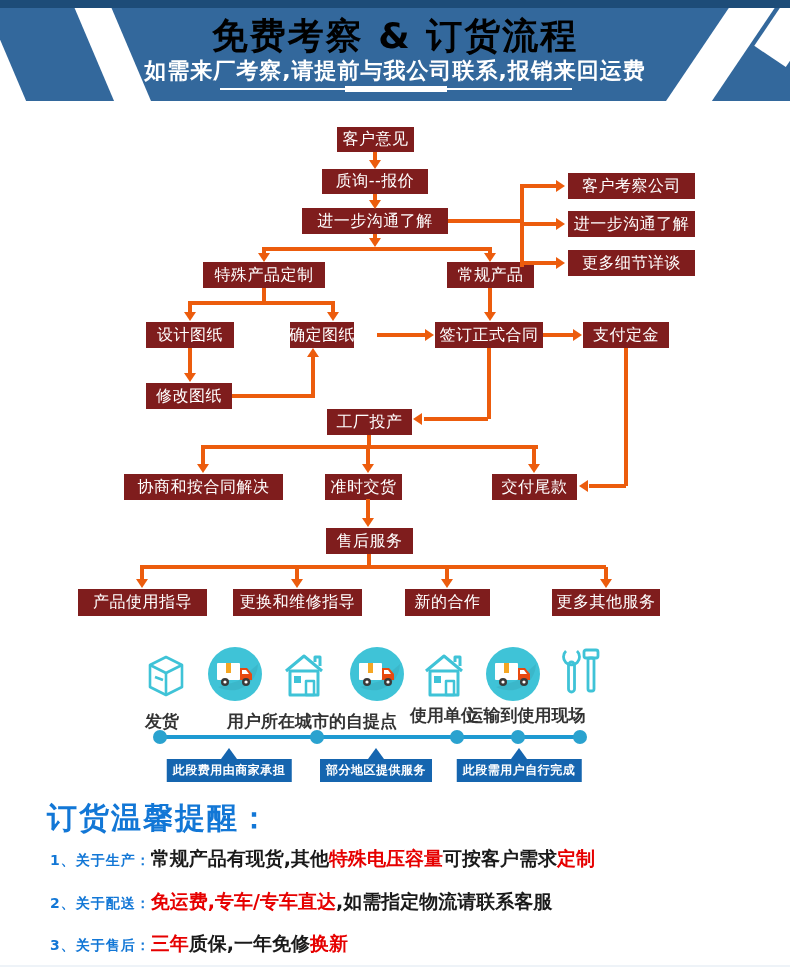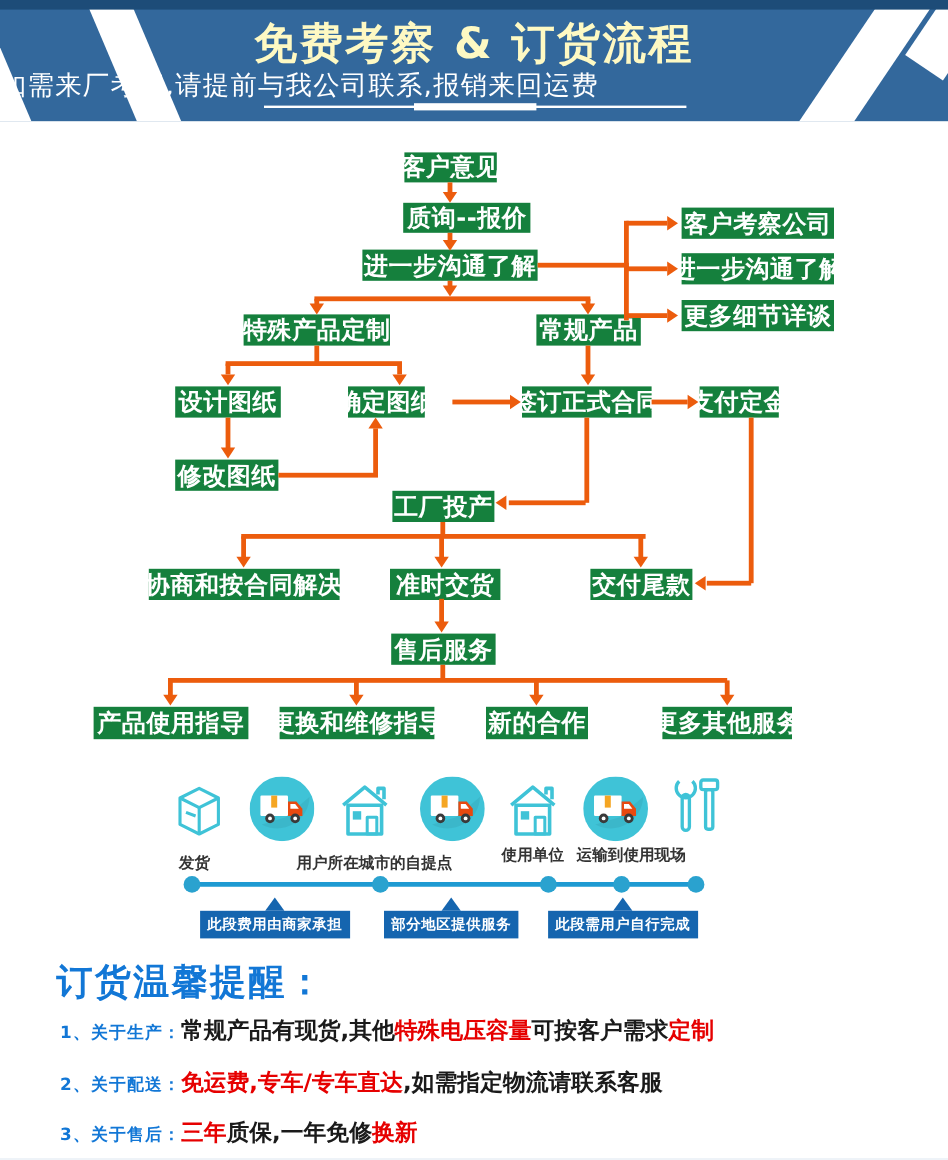--- a/index.html
+++ b/index.html
@@ -2,41 +2,41 @@
 <html><head>
 <meta charset="utf-8">
 <style>
   html,body{margin:0;padding:0;background:#fff;}
   #page{position:relative;width:790px;height:967px;background:#fff;overflow:hidden;
         font-family:"DejaVu Sans","Liberation Sans",sans-serif;}
   
   .header{position:absolute;left:0;top:0;width:790px;height:101px;background:#33689c;overflow:hidden;}
   .header-topstrip{position:absolute;left:0;top:0;width:100%;height:8px;background:#1d4c78;}
   .stripe{position:absolute;background:#fff;}
-  .hd-title{position:absolute;left:0;top:12px;width:100%;text-align:center;color:#fef9c3;
+  .hd-title{position:absolute;left:0;top:12px;width:100%;text-align:center;color:#000000;
             font-size:36px;font-weight:bold;letter-spacing:2px;}
-  .hd-sub{position:absolute;left:0;top:56px;width:100%;color:#fff;
-          font-size:22px;font-weight:normal;letter-spacing:1px;}
+  .hd-sub{position:absolute;left:0;top:56px;width:100%;text-align:center;color:#fff;
+          font-size:22px;font-weight:bold;letter-spacing:1px;}
   .hd-rule-thin{position:absolute;left:220px;top:88px;width:352px;height:2px;background:#fff;}
   .hd-rule-thick{position:absolute;left:345px;top:86px;width:102px;height:6px;background:#fff;}
   
-  .node{position:absolute;background:#15803d;color:#fff;font-weight:bold;font-size:20px;
+  .node{position:absolute;background:#7f1d1d;color:#fff;font-weight:normal;font-size:16px;
         display:flex;align-items:center;justify-content:center;box-sizing:border-box;
         white-space:nowrap;letter-spacing:0.5px;}
   .al{position:absolute;background:#ec5c0d;}
   .alh{height:4px;}
   .alv{width:4px;}
   .ah{position:absolute;width:0;height:0;}
   .ah-d{border-left:6px solid transparent;border-right:6px solid transparent;border-top:9px solid #ec5c0d;}
   .ah-u{border-left:6px solid transparent;border-right:6px solid transparent;border-bottom:9px solid #ec5c0d;}
   .ah-r{border-top:6px solid transparent;border-bottom:6px solid transparent;border-left:9px solid #ec5c0d;}
   .ah-l{border-top:6px solid transparent;border-bottom:6px solid transparent;border-right:9px solid #ec5c0d;}
   
   .licon{position:absolute;}
-  .llabel{position:absolute;transform:translateX(-50%);color:#333;font-size:13px;font-weight:bold;white-space:nowrap;}
+  .llabel{position:absolute;transform:translateX(-50%);color:#333;font-size:17px;font-weight:bold;white-space:nowrap;}
   .tl-line{position:absolute;left:160px;top:735px;width:422px;height:4px;background:#1e9ad2;border-radius:2px;}
   .tl-dot{position:absolute;width:14px;height:14px;border-radius:50%;background:#2aa2cf;top:730px;}
   .seg-tri{position:absolute;width:0;height:0;top:748px;transform:translateX(-8px);
            border-left:8px solid transparent;border-right:8px solid transparent;border-bottom:11px solid #1565af;}
   .seg-box{position:absolute;top:759px;transform:translateX(-50%);background:#1565af;color:#fff;
            font-size:12px;font-weight:bold;padding:3px 6px;white-space:nowrap;letter-spacing:0.5px;}
   
   .rm-title{position:absolute;left:47px;top:798px;font-size:30px;font-weight:bold;color:#1277d6;letter-spacing:2px;}
   .rm-item{position:absolute;left:50px;font-size:19px;font-weight:bold;white-space:nowrap;}
   .rm-label{color:#1277d6;font-size:14px;letter-spacing:1px;}
@@ -55,35 +55,35 @@
     <div class="stripe" style="left:701px;top:-30px;width:38px;height:170px;transform:rotate(34deg);"></div>
     <div class="stripe" style="left:779px;top:-35px;width:38px;height:100px;transform:rotate(34deg);"></div>
     <div class="header-topstrip"></div>
     <div class="hd-title">免费考察 &amp; 订货流程</div>
     <div class="hd-sub">如需来厂考察,请提前与我公司联系,报销来回运费</div>
     <div class="hd-rule-thin"></div>
     <div class="hd-rule-thick"></div>
   </div>
 
   <div class="node" style="left:337px;top:127px;width:77px;height:25px">客户意见</div>
-  <div class="node" style="left:336px;top:169px;width:106px;height:25px">质询--报价</div>
+  <div class="node" style="left:322px;top:169px;width:106px;height:25px">质询--报价</div>
   <div class="node" style="left:302px;top:208px;width:146px;height:26px">进一步沟通了解</div>
   <div class="node" style="left:568px;top:173px;width:127px;height:26px">客户考察公司</div>
   <div class="node" style="left:568px;top:211px;width:127px;height:26px">进一步沟通了解</div>
   <div class="node" style="left:568px;top:250px;width:127px;height:26px">更多细节详谈</div>
   <div class="node" style="left:203px;top:262px;width:122px;height:26px">特殊产品定制</div>
   <div class="node" style="left:447px;top:262px;width:87px;height:26px">常规产品</div>
   <div class="node" style="left:146px;top:322px;width:88px;height:26px">设计图纸</div>
   <div class="node" style="left:290px;top:322px;width:64px;height:26px">确定图纸</div>
   <div class="node" style="left:435px;top:322px;width:108px;height:26px">签订正式合同</div>
-  <div class="node" style="left:583px;top:322px;width:66px;height:26px">支付定金</div>
+  <div class="node" style="left:583px;top:322px;width:86px;height:26px">支付定金</div>
   <div class="node" style="left:146px;top:383px;width:86px;height:26px">修改图纸</div>
   <div class="node" style="left:327px;top:409px;width:85px;height:26px">工厂投产</div>
   <div class="node" style="left:124px;top:474px;width:159px;height:26px">协商和按合同解决</div>
-  <div class="node" style="left:325px;top:474px;width:92px;height:26px">准时交货</div>
+  <div class="node" style="left:325px;top:474px;width:77px;height:26px">准时交货</div>
   <div class="node" style="left:492px;top:474px;width:85px;height:26px">交付尾款</div>
   <div class="node" style="left:326px;top:528px;width:87px;height:26px">售后服务</div>
   <div class="node" style="left:78px;top:589px;width:129px;height:27px">产品使用指导</div>
   <div class="node" style="left:233px;top:589px;width:129px;height:27px">更换和维修指导</div>
   <div class="node" style="left:405px;top:589px;width:85px;height:27px">新的合作</div>
   <div class="node" style="left:552px;top:589px;width:108px;height:27px">更多其他服务</div>
 
   <div id="arrow-layer">
       <div class="al alv" style="position: absolute; left: 373px; top: 152px; height: 10px;"></div>
       <div class="ah ah-d" style="position: absolute; left: 369px; top: 160px;"></div>

